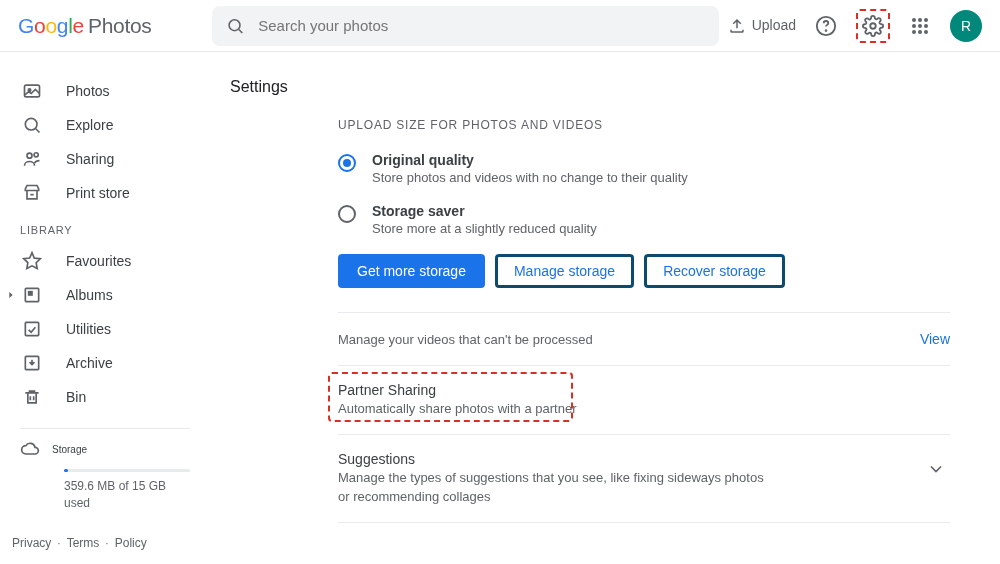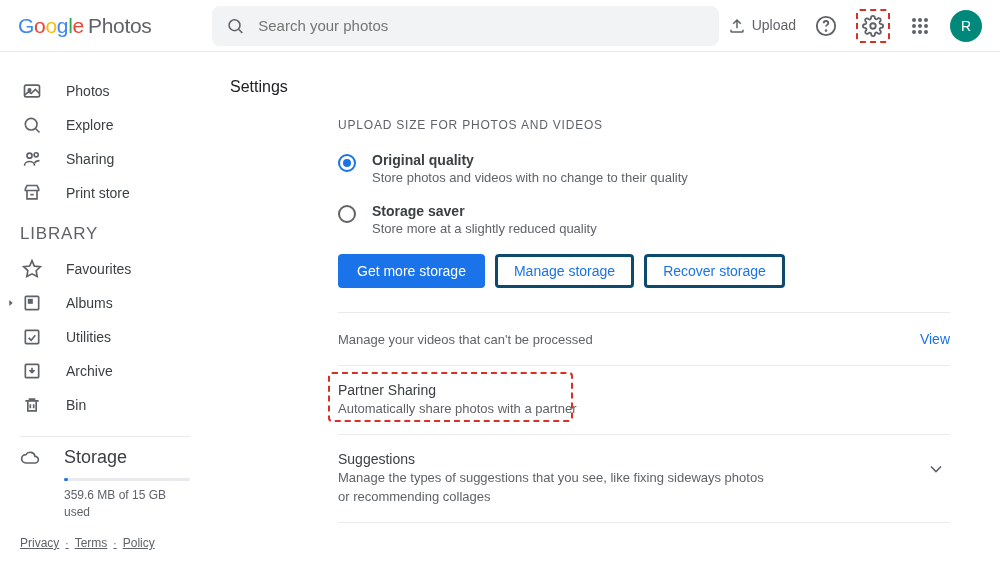--- a/index.html
+++ b/index.html
@@ -17,28 +17,28 @@
   .upload-btn { display:flex; gap:6px; font-size:14px; cursor:pointer; }
   .icon-btn { width:24px; height:24px; display:flex; align-items:center; justify-content:center; cursor:pointer; }
   .gear-hl { border: 2px dashed #d93025; border-radius:4px; padding:3px; }
   .avatar { width:32px; height:32px; border-radius:50%; background:#00897b; color:#fff; display:flex; align-items:center; justify-content:center; font-size:14px; font-weight:500; }
 
   
   .body { display:flex; height: calc(564px - 52px); }
   .sidebar { width:210px; padding-top: 22px; display:flex; flex-direction:column; }
   .nav-item { display:flex; align-items:center; height:34px; padding-left:22px; color:#3c4043; font-size:14px; cursor:pointer; gap:24px; }
   .nav-item svg { color:#5f6368; }
-  .section-label { font-size:17px; color:#5f6368; letter-spacing:0.8px; padding: 14px 0 8px 20px; }
+  .section-label { font-size:11px; color:#5f6368; letter-spacing:0.8px; padding: 14px 0 8px 20px; }
   .sep { border-top:1px solid #e8eaed; margin: 14px 20px 10px 20px; }
   .storage { padding: 0 20px; }
-  .storage-title { display:flex; align-items:center; gap:24px; font-size:18px; color:#3c4043; }
+  .storage-title { display:flex; align-items:center; gap:12px; font-size:10px; color:#3c4043; }
   .storage-bar { height:3px; background:#e8eaed; border-radius:2px; margin: 10px 0 6px 44px; position:relative; }
   .storage-bar::after { content:""; position:absolute; left:0; top:0; height:100%; width:3%; background:#1a73e8; border-radius:2px; }
   .storage-text { font-size:12px; color:#5f6368; margin-left:44px; line-height:1.4; }
-  .footer-links { position:absolute; bottom:14px; left:20px; font-size:12px; color:#5f6368; display:flex; gap:6px; align-items:center;text-decoration:underline; }
+  .footer-links { position:absolute; bottom:14px; left:12px; font-size:12px; color:#5f6368; display:flex; gap:6px; align-items:center; }
   .footer-links span.dot { font-size:10px; }
 
   
   .main { flex:1; padding: 26px 30px 0 20px; overflow:hidden; }
   .main h2 { font-size:16px; color:#202124; font-weight:400; margin-bottom: 22px; }
   .settings { margin-left: 108px; padding-right: 20px; }
   .settings-heading { font-size:12px; color:#5f6368; letter-spacing:0.8px; margin-bottom: 20px; }
   .radio-row { display:flex; align-items:flex-start; margin-bottom: 18px; }
   .radio { width:18px; height:18px; border:2px solid #5f6368; border-radius:50%; margin-right:16px; margin-top:2px; position:relative; flex-shrink:0; }
   .radio.checked { border-color:#1a73e8; }

